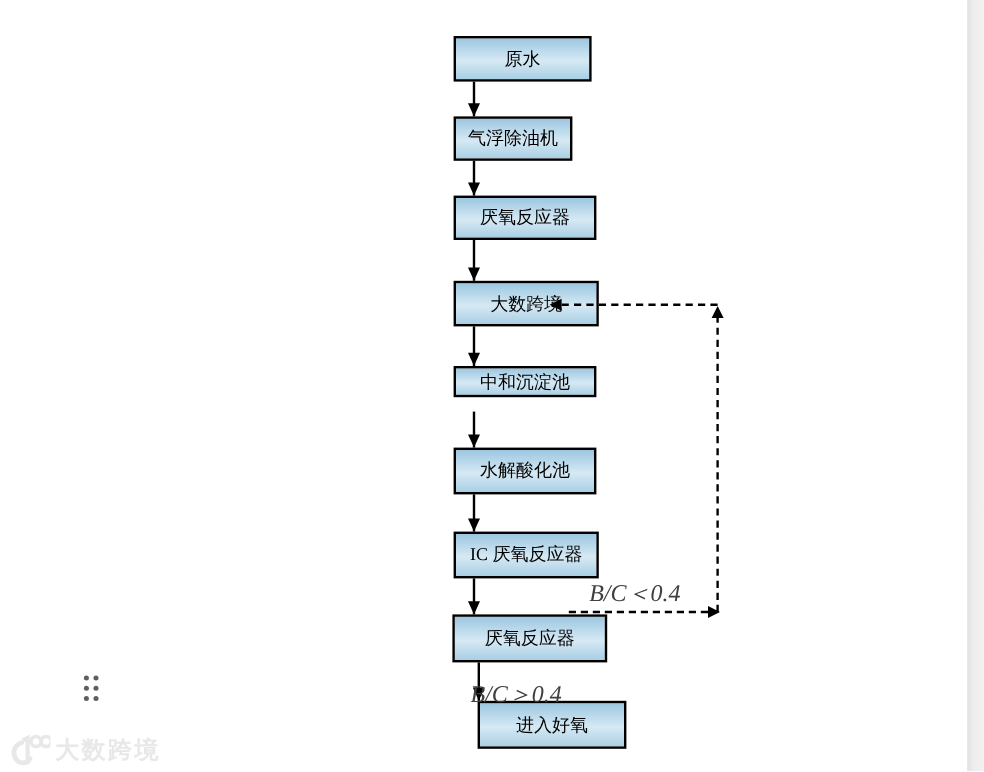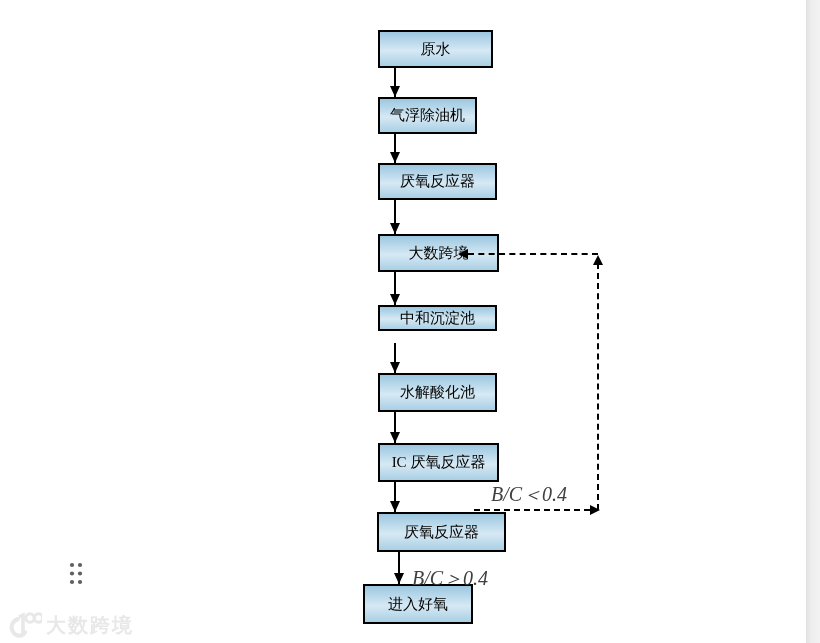--- a/index.html
+++ b/index.html
@@ -86,40 +86,40 @@
 <div class="stage">
 
   <div class="node" style="left:334px;top:30px;width:115px;height:38px">原水</div>
   <div class="node" style="left:334px;top:97px;width:99px;height:37px">气浮除油机</div>
   <div class="node" style="left:334px;top:163px;width:119px;height:37px">厌氧反应器</div>
   <div class="node" style="left:334px;top:234px;width:121px;height:38px">大数跨境</div>
   <div class="node" style="left:334px;top:305px;width:119px;height:26px">中和沉淀池</div>
   <div class="node" style="left:334px;top:373px;width:119px;height:39px">水解酸化池</div>
   <div class="node" style="left:334px;top:443px;width:121px;height:39px">IC 厌氧反应器</div>
   <div class="node" style="left:333px;top:512px;width:129px;height:40px">厌氧反应器</div>
-  <div class="node" style="left:319px;top:584px;width:110px;height:40px">进入好氧</div>
+  <div class="node" style="left:354px;top:584px;width:124px;height:40px">进入好氧</div>
 
   <div class="varrow" style="left:394px;top:68px;height:29px"></div>
   <div class="varrow" style="left:394px;top:134px;height:29px"></div>
   <div class="varrow" style="left:394px;top:200px;height:34px"></div>
   <div class="varrow" style="left:394px;top:272px;height:33px"></div>
   <div class="varrow" style="left:394px;top:343px;height:30px"></div>
   <div class="varrow" style="left:394px;top:412px;height:31px"></div>
   <div class="varrow" style="left:394px;top:482px;height:30px"></div>
   <div class="varrow" style="left:398px;top:552px;height:32px"></div>
 
   <div class="dash-h" style="left:474px;top:509px;width:116px"></div>
   <div class="tri tri-right" style="left:590px;top:505px"></div>
   <div class="dash-v" style="left:597px;top:263px;height:247px"></div>
   <div class="tri tri-up" style="left:593px;top:255px"></div>
   <div class="dash-h" style="left:468px;top:253px;width:130px"></div>
   <div class="tri tri-left" style="left:458px;top:249px"></div>
 
   <div class="cond-label" style="left:491px;top:481px">B/C＜0.4</div>
-  <div class="cond-label" style="left:412px;top:565px">B/C＞0.4</div>
+  <div class="cond-label" style="left:392px;top:565px">B/C＞0.4</div>
 
   <div class="drag-handle">
     <svg width="16" height="25" viewBox="0 0 16 25">
       <circle cx="4" cy="4" r="2.1" fill="#5f5f5f"></circle>
       <circle cx="12" cy="4" r="2.1" fill="#5f5f5f"></circle>
       <circle cx="4" cy="12.5" r="2.1" fill="#5f5f5f"></circle>
       <circle cx="12" cy="12.5" r="2.1" fill="#5f5f5f"></circle>
       <circle cx="4" cy="21" r="2.1" fill="#5f5f5f"></circle>
       <circle cx="12" cy="21" r="2.1" fill="#5f5f5f"></circle>
     </svg>

